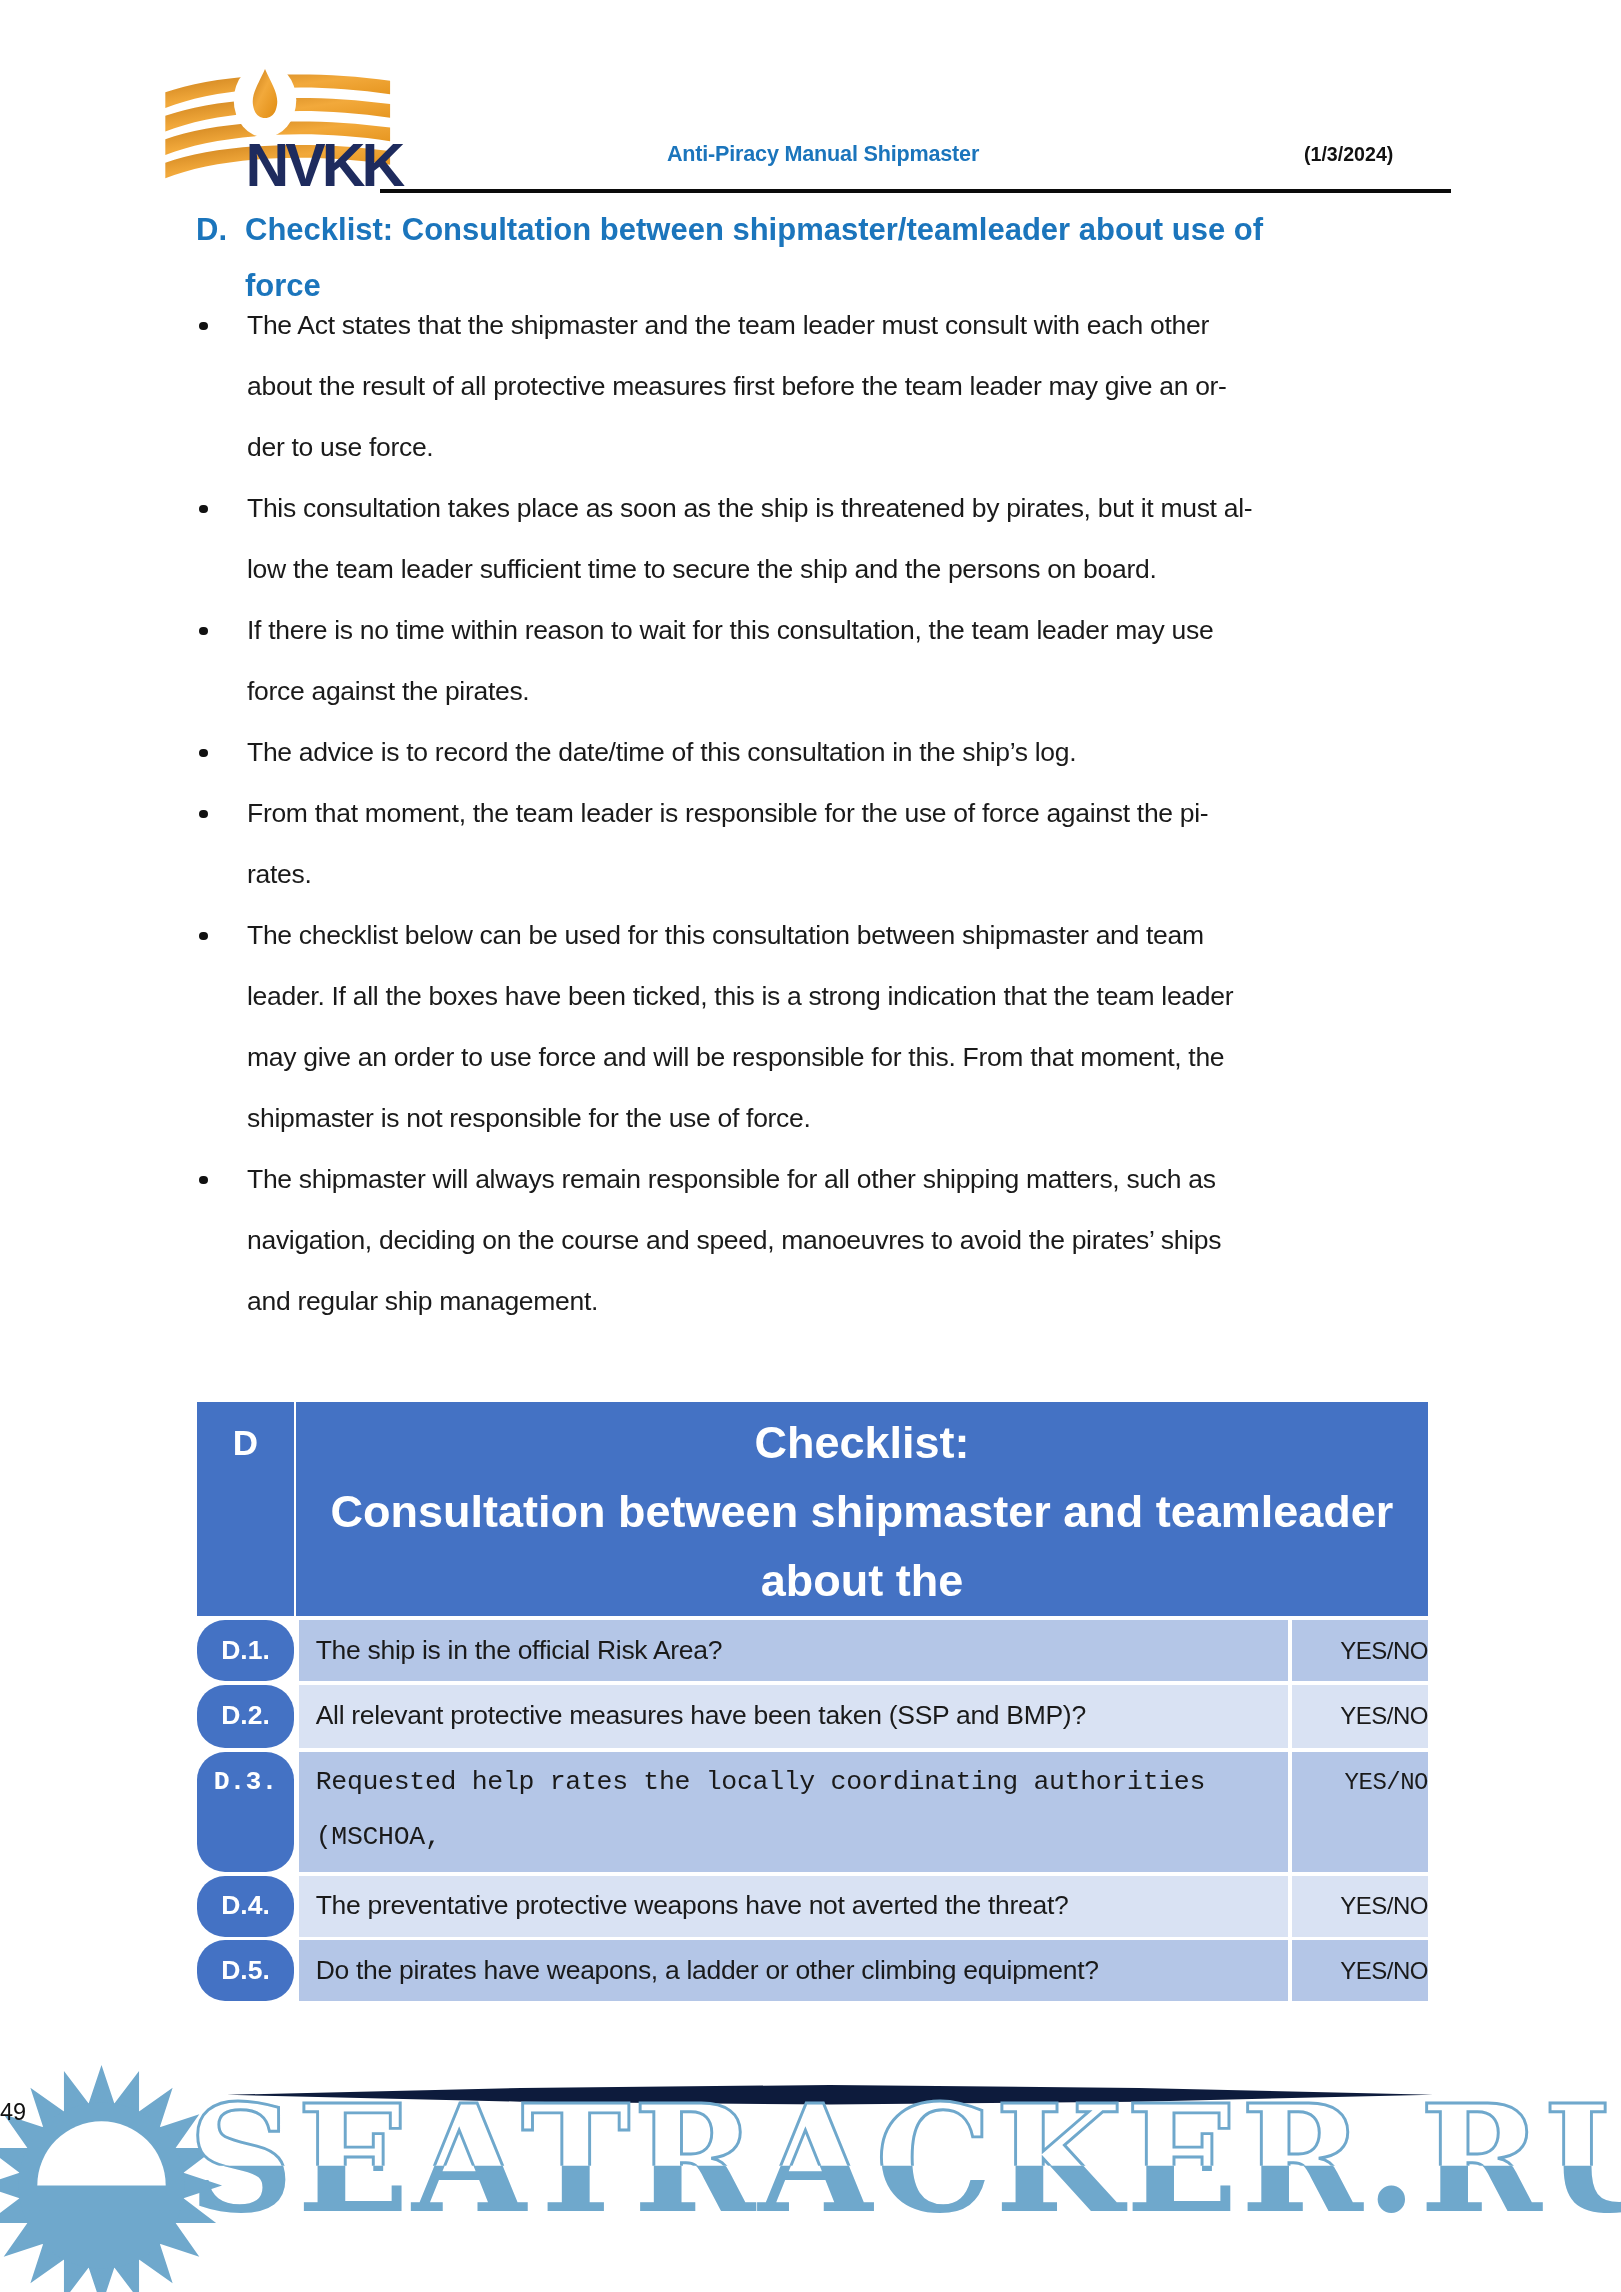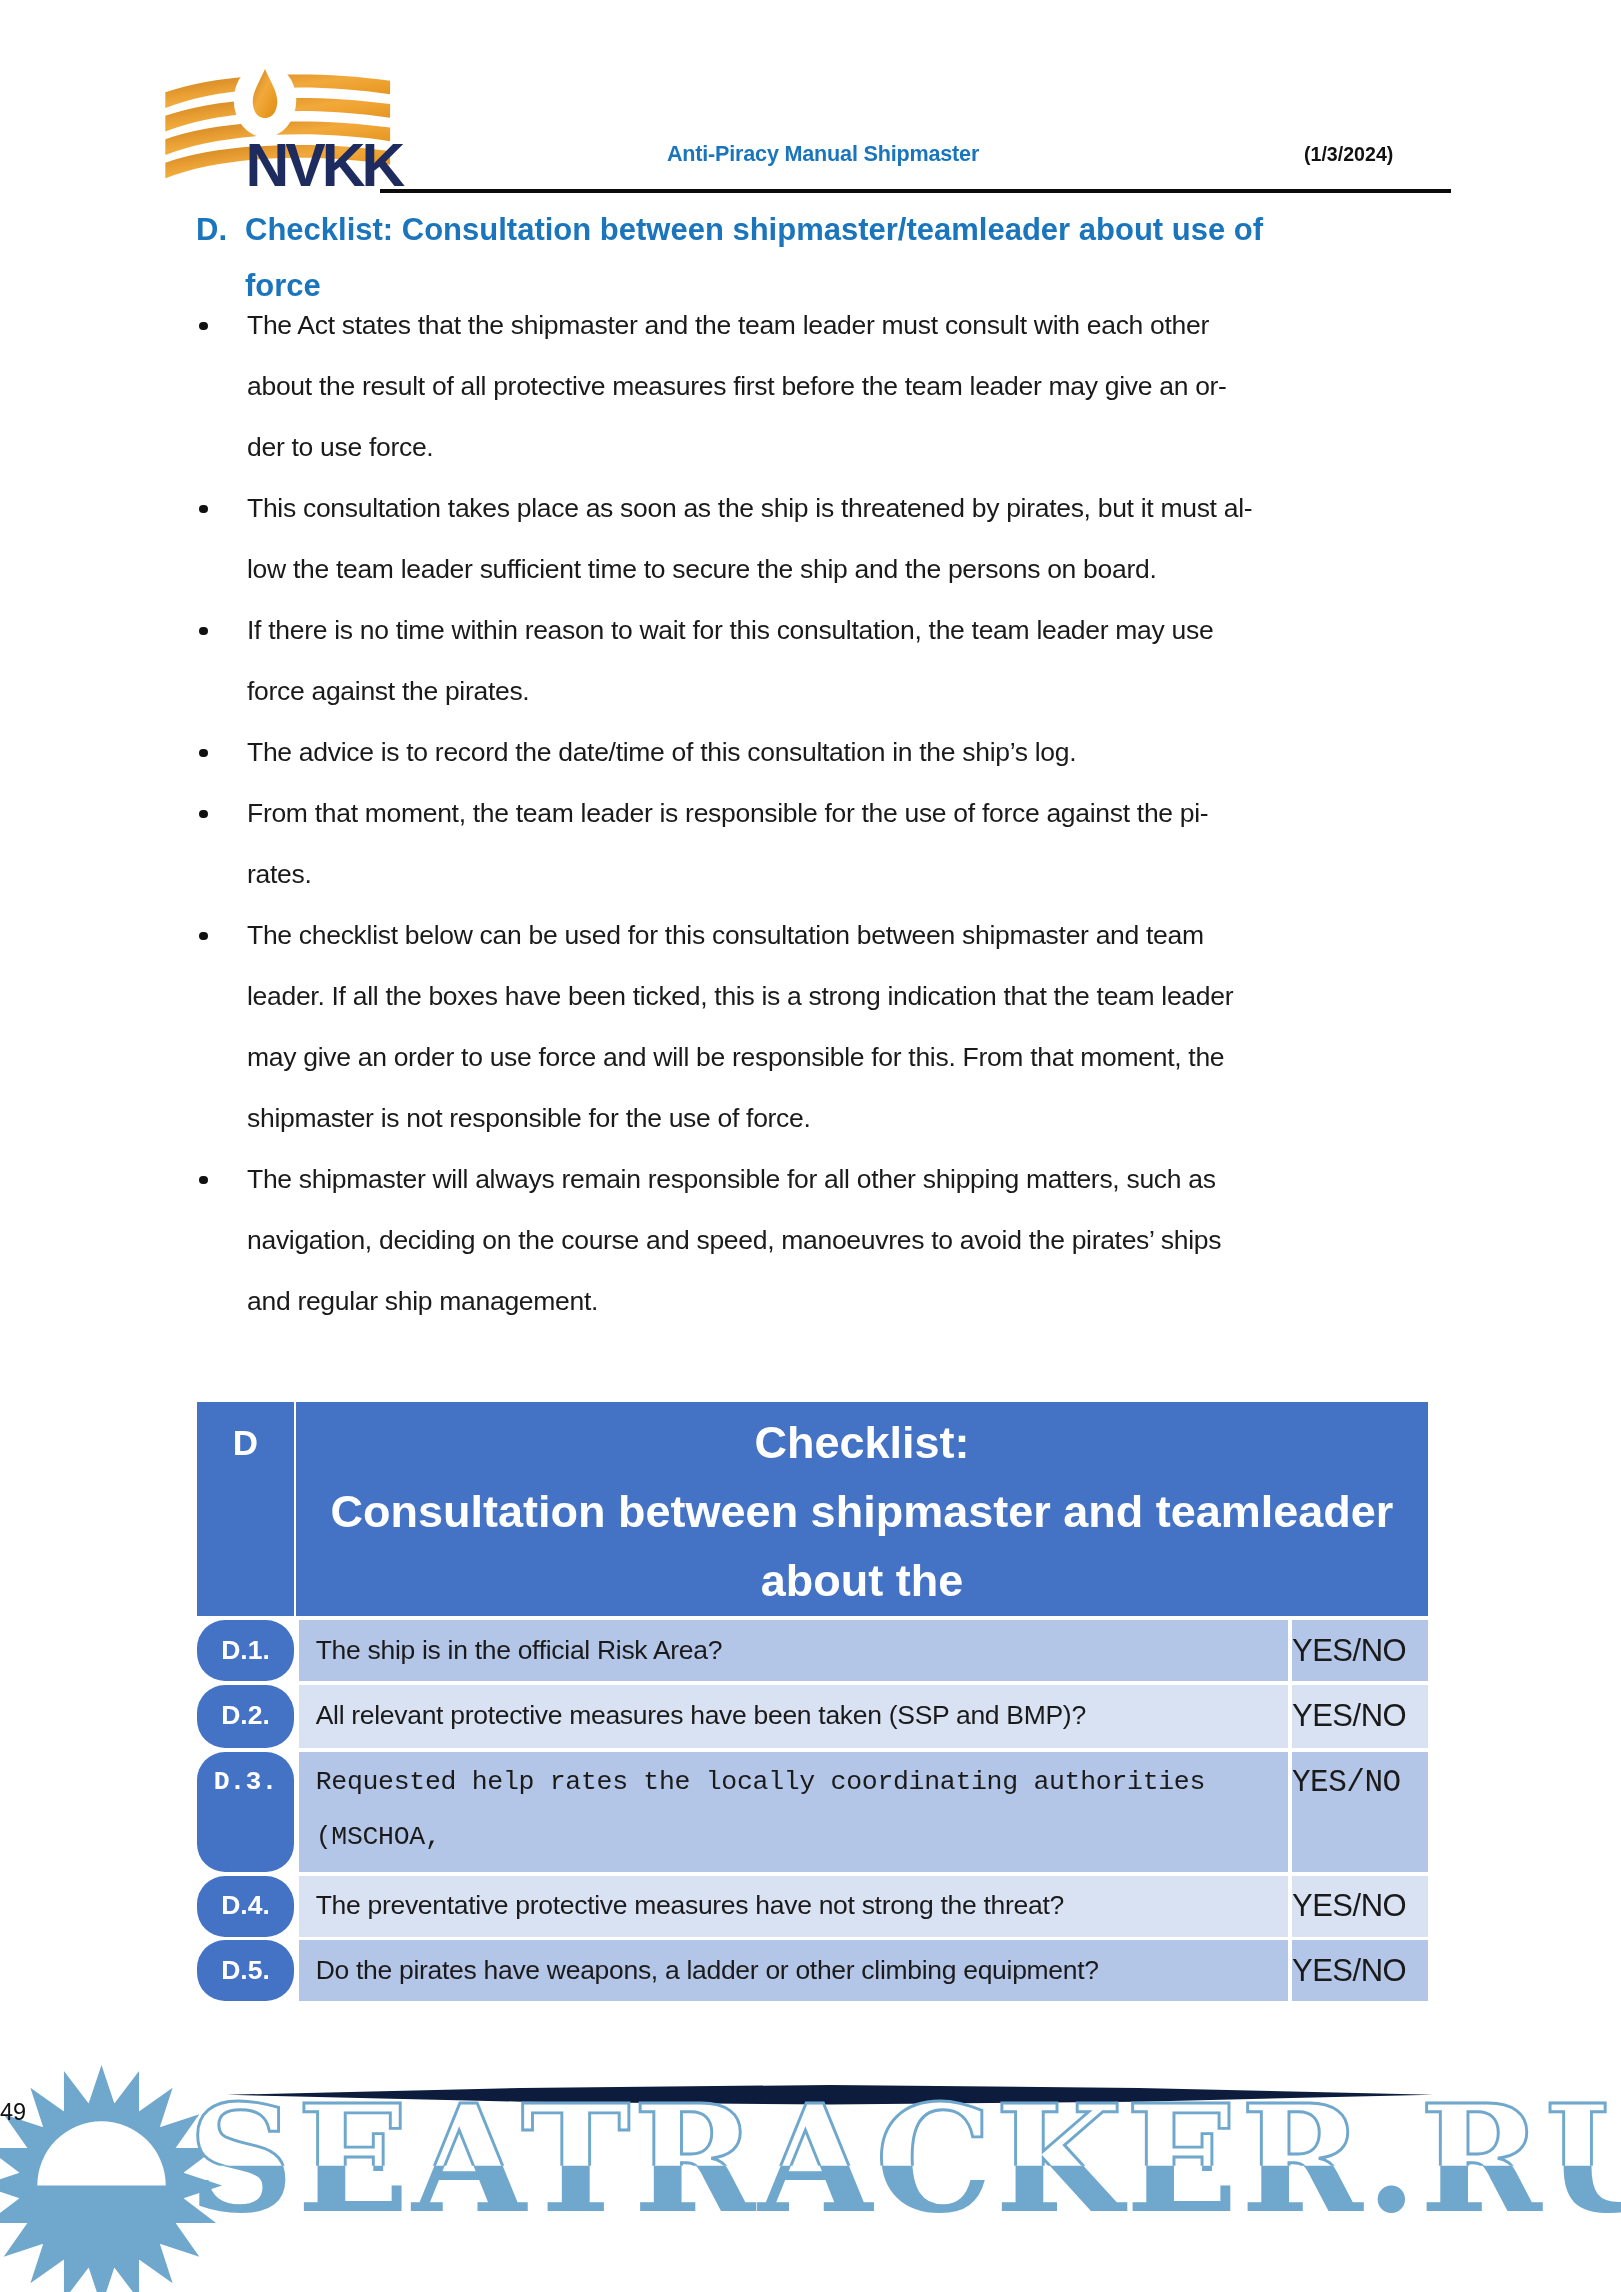--- a/index.html
+++ b/index.html
@@ -63,21 +63,21 @@
   .tbl-row{display:flex;margin-top:3.9px;}
   .tbl-row .cell-id{
     flex:0 0 97px;background:var(--table-header-blue);color:#fff;font-weight:bold;
     text-align:center;font-size:26.5px;line-height:55px;padding-top:2.9px;border-radius:28px;
   }
   .tbl-row .cell-q{
     flex:1;padding:2.9px 9.8px 0 16.7px;font-size:26.5px;line-height:55px;
     white-space:pre-line;letter-spacing:-0.3px;margin-left:5px;
   }
   .tbl-row .cell-a{
-    flex:0 0 136px;text-align:left;font-size:31px;line-height:55px;padding-top:2.9px;
+    flex:0 0 136px;text-align:right;font-size:24px;line-height:55px;padding-top:2.9px;
     margin-left:3.9px;letter-spacing:-0.5px;
   }
   .tbl-row.medium .cell-q,.tbl-row.medium .cell-a{background:var(--row-medium);}
   .tbl-row.light  .cell-q,.tbl-row.light  .cell-a{background:var(--row-light);}
   .row-h1{height:61px;} .row-h1b{height:63px;} .row-h2{height:120px;font-family:Liberation Mono, monospace;}
   
   .footer-divider{position:absolute;left:227px;top:2084px;width:1206px;height:21.6px;}
   .page-number{
     position:absolute;left:0;top:2099px;width:1621px;text-align:left;
     font-size:23.5px;color:#111;z-index:6;
@@ -190,21 +190,21 @@
       <div class="cell-a">YES/NO</div>
     </div>
     <div class="tbl-row medium row-h2">
       <div class="cell-id">D.3.</div>
       <div class="cell-q">Requested help rates the locally coordinating authorities (MSCHOA,
 UKMTO, etc.)?</div>
       <div class="cell-a">YES/NO</div>
     </div>
     <div class="tbl-row light row-h1">
       <div class="cell-id">D.4.</div>
-      <div class="cell-q">The preventative protective measures have not strong the threat?</div>
+      <div class="cell-q">The preventative protective weapons have not averted the threat?</div>
       <div class="cell-a">YES/NO</div>
     </div>
     <div class="tbl-row medium row-h1">
       <div class="cell-id">D.5.</div>
       <div class="cell-q">Do the pirates have weapons, a ladder or other climbing equipment?</div>
       <div class="cell-a">YES/NO</div>
     </div>
   </div>
 
   <div class="footer-divider">

